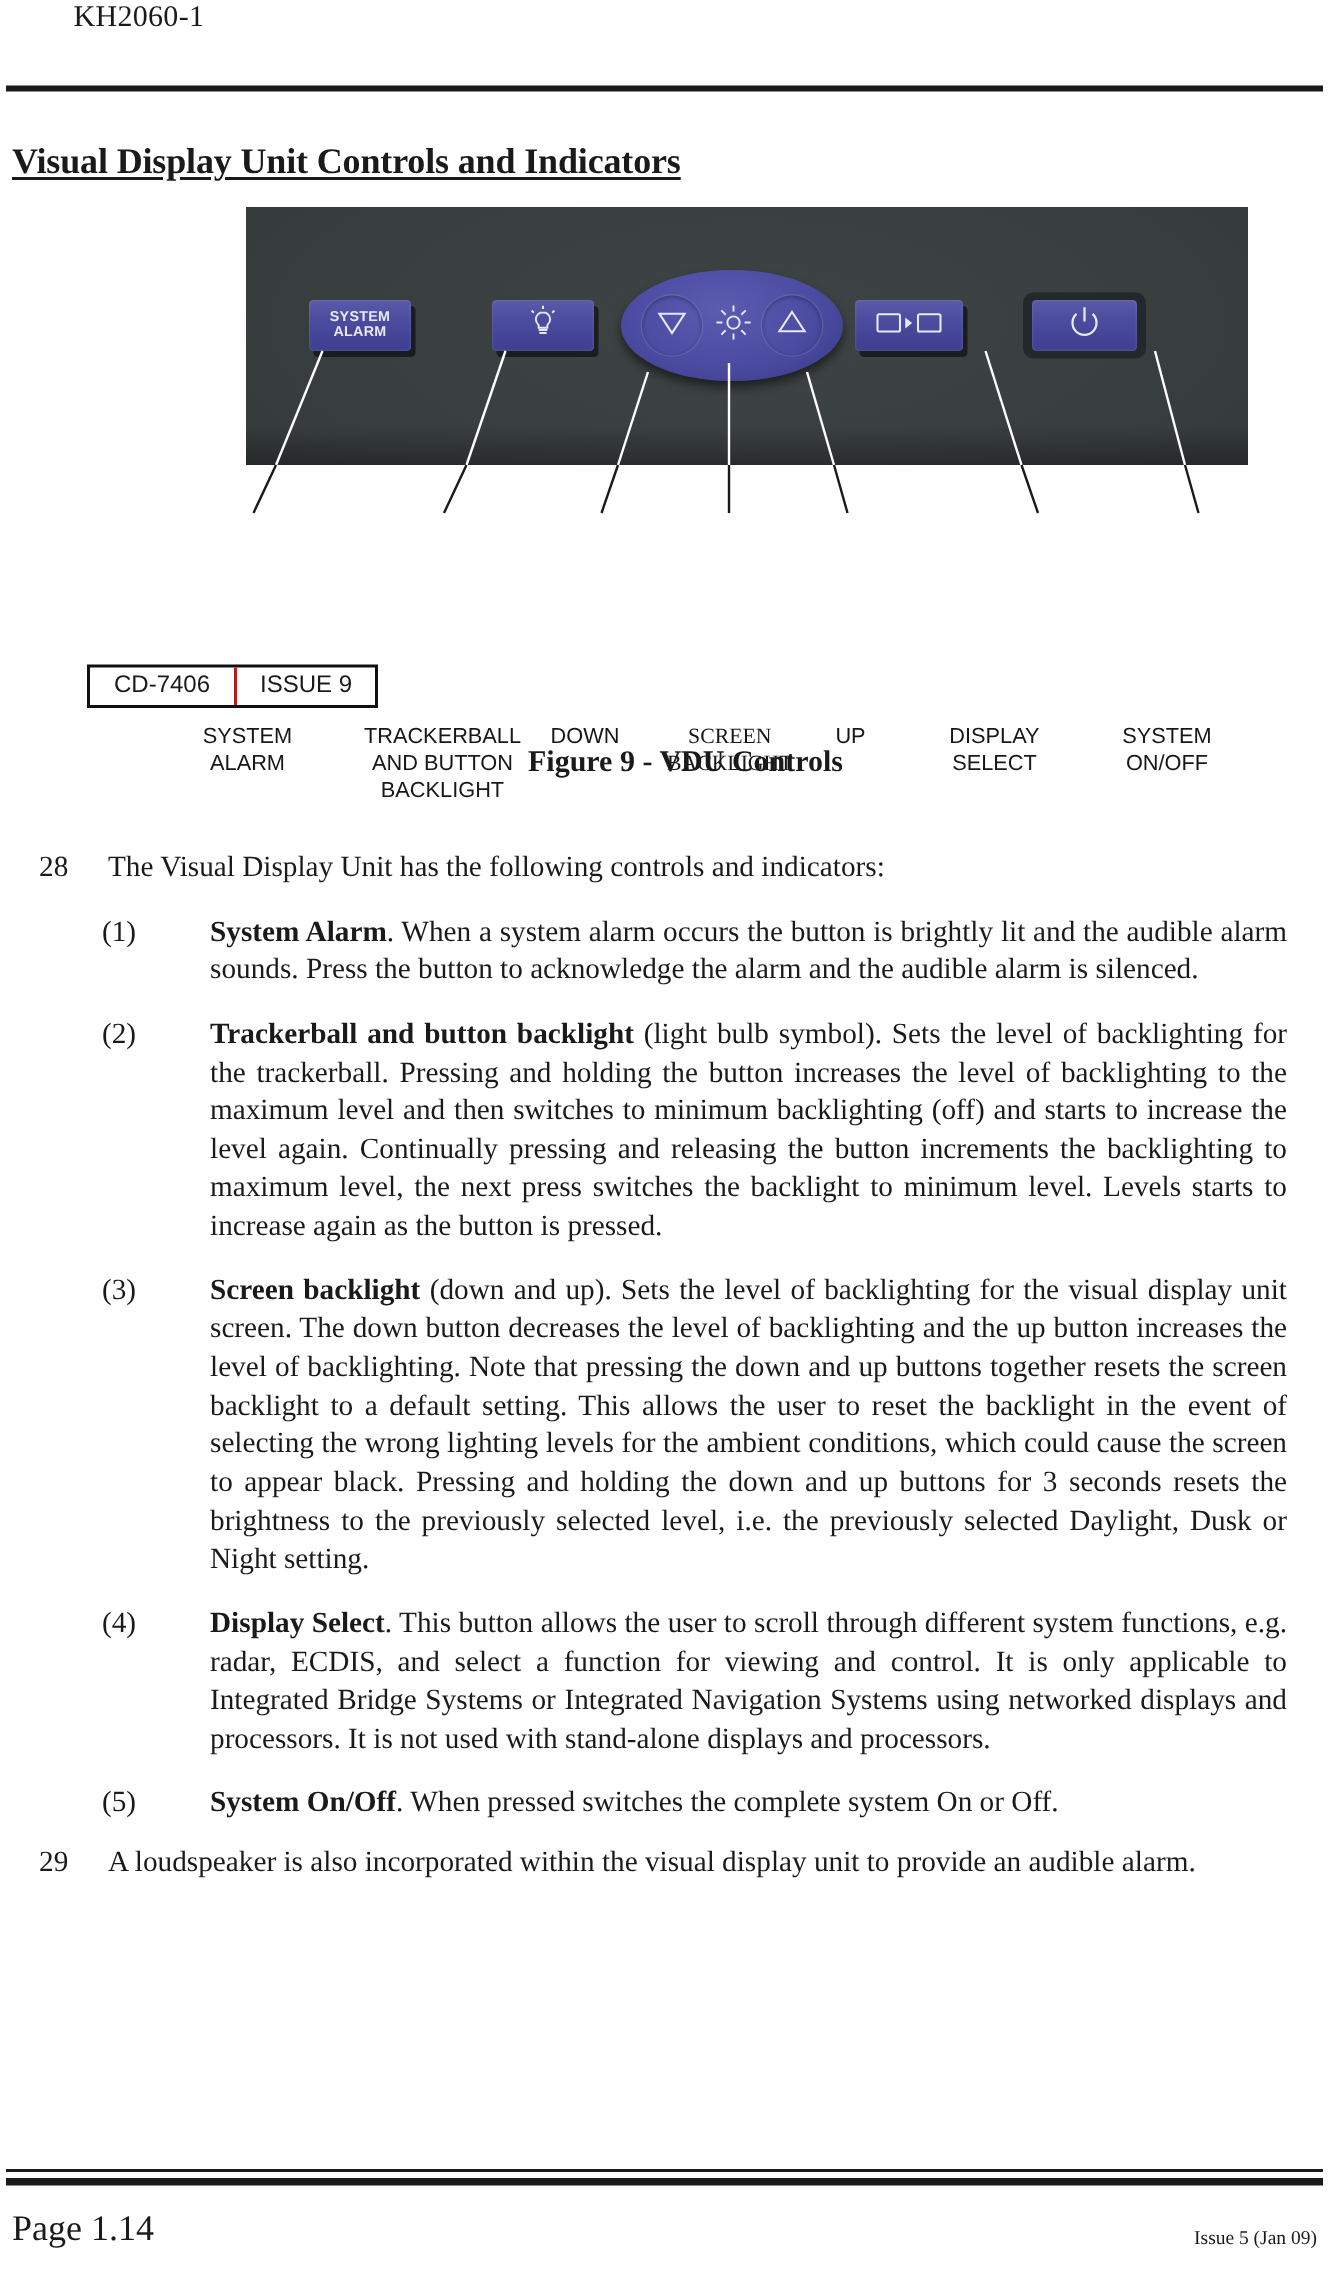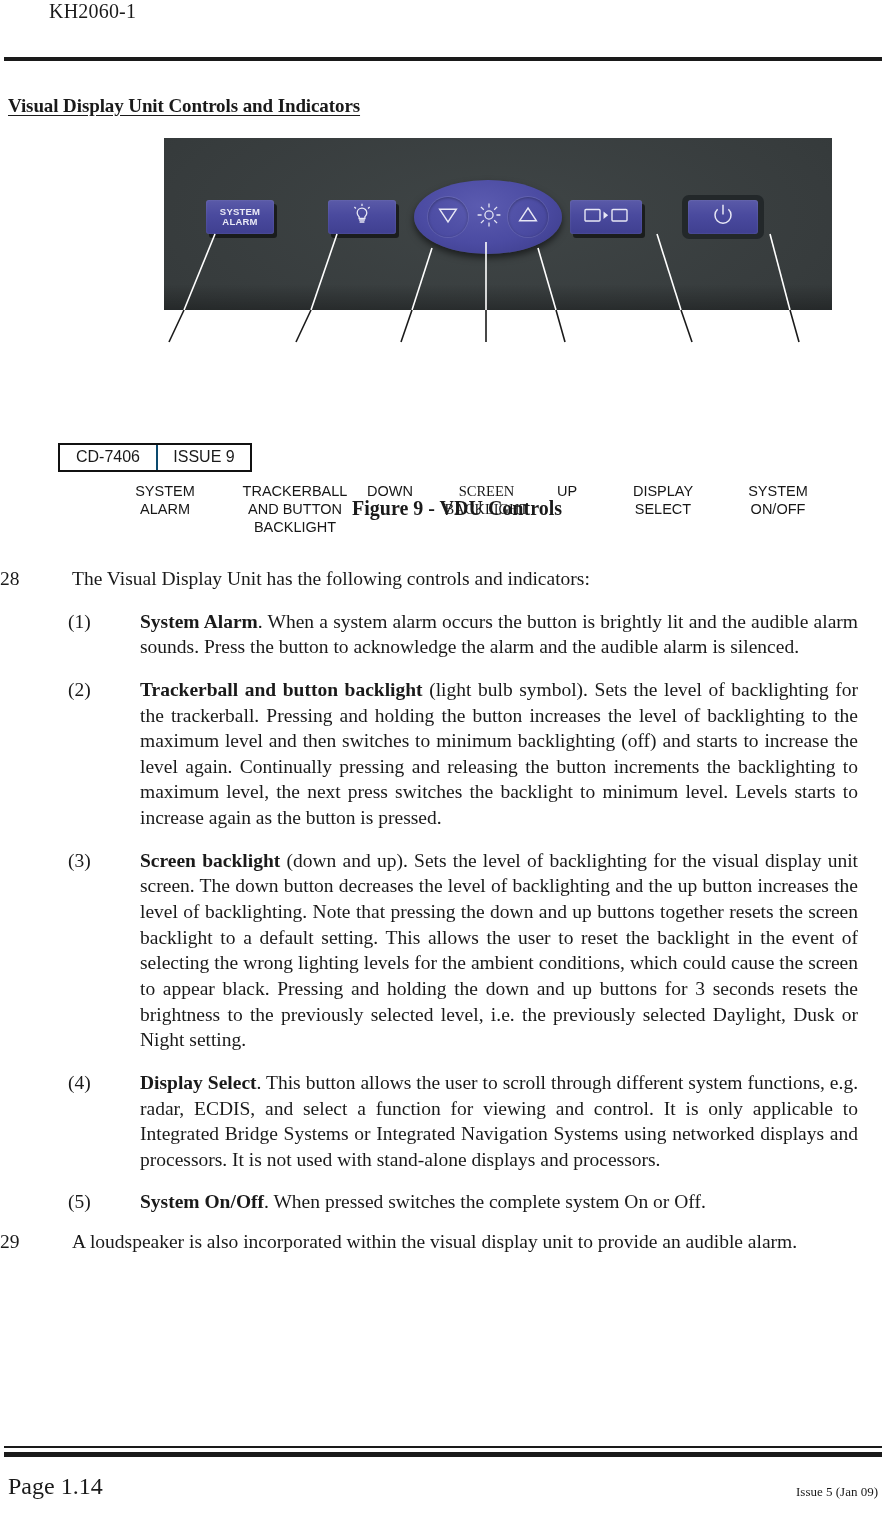--- a/index.html
+++ b/index.html
@@ -39,21 +39,21 @@
     right: 4px;
     top: 57px;
     height: 4px;
     background: #1a1a1a;
   }
 
   .section-title {
     position: absolute;
     left: 8px;
     top: 95px;
-    font-size: 19px;
+    font-size: 24px;
     font-weight: bold;
     text-decoration: underline;
     text-underline-offset: 3px;
     letter-spacing: -0.1px;
   }
 
   
   .figure-wrap {
     position: absolute;
     left: 0;
@@ -202,21 +202,21 @@
     border: 2px solid #111;
     background: #fff;
     font-family: "Liberation Sans", sans-serif;
     font-size: 16px;
   }
   .dwg-cell {
     padding: 3px 10px 4px 10px;
     text-align: center;
   }
   .dwg-cell.first {
-    border-right: 2px solid #0c4a6e;
+    border-right: 2px solid #b91c1c;
     min-width: 76px;
   }
   .dwg-cell.second {
     min-width: 72px;
   }
 
   .fig-caption {
     position: absolute;
     left: 0;
     right: 0;
@@ -237,21 +237,21 @@
   .para {
     position: relative;
     display: flex;
     font-size: 19.5px;
     line-height: 1.315;
     margin-bottom: 17px;
   }
   .para .num {
     width: 72px;
     flex: 0 0 72px;
-    padding-left: 0;
+    padding-left: 26px;
     box-sizing: border-box;
   }
   .para .txt {
     flex: 1;
     padding-right: 28px;
     text-align: justify;
     text-justify: inter-word;
   }
   .para.level2 {
     padding-left: 68px;

